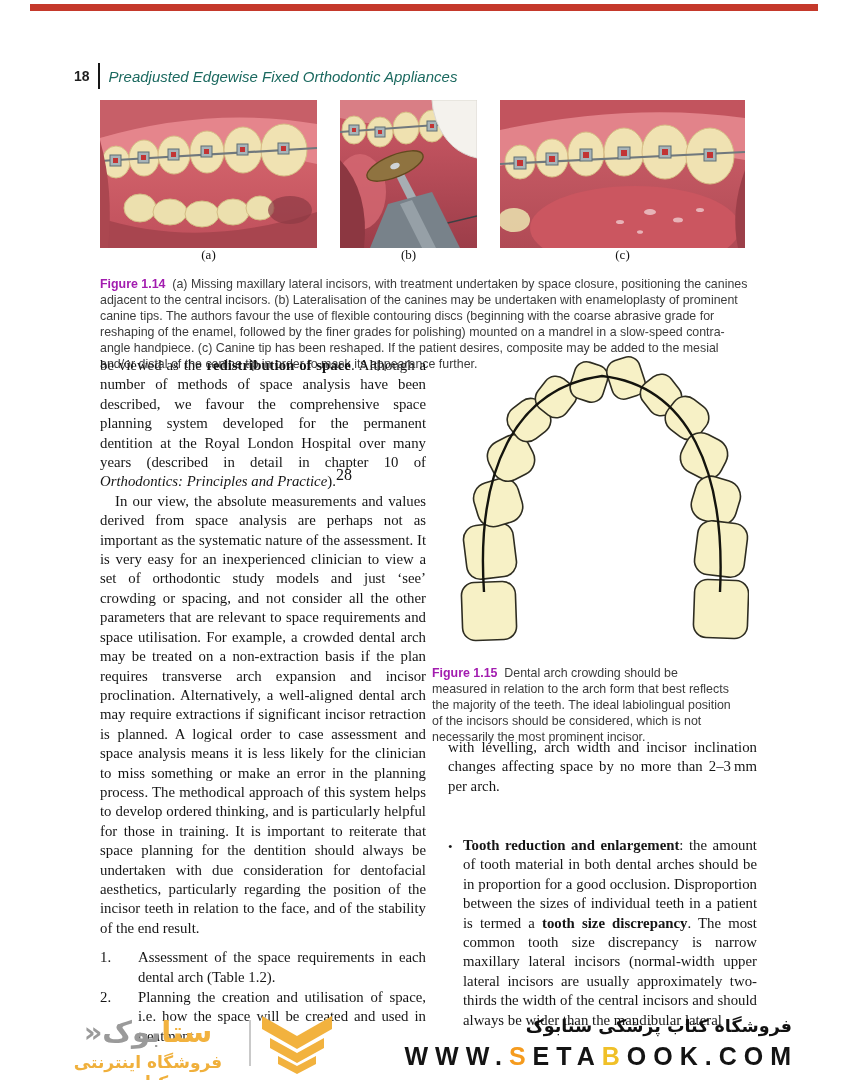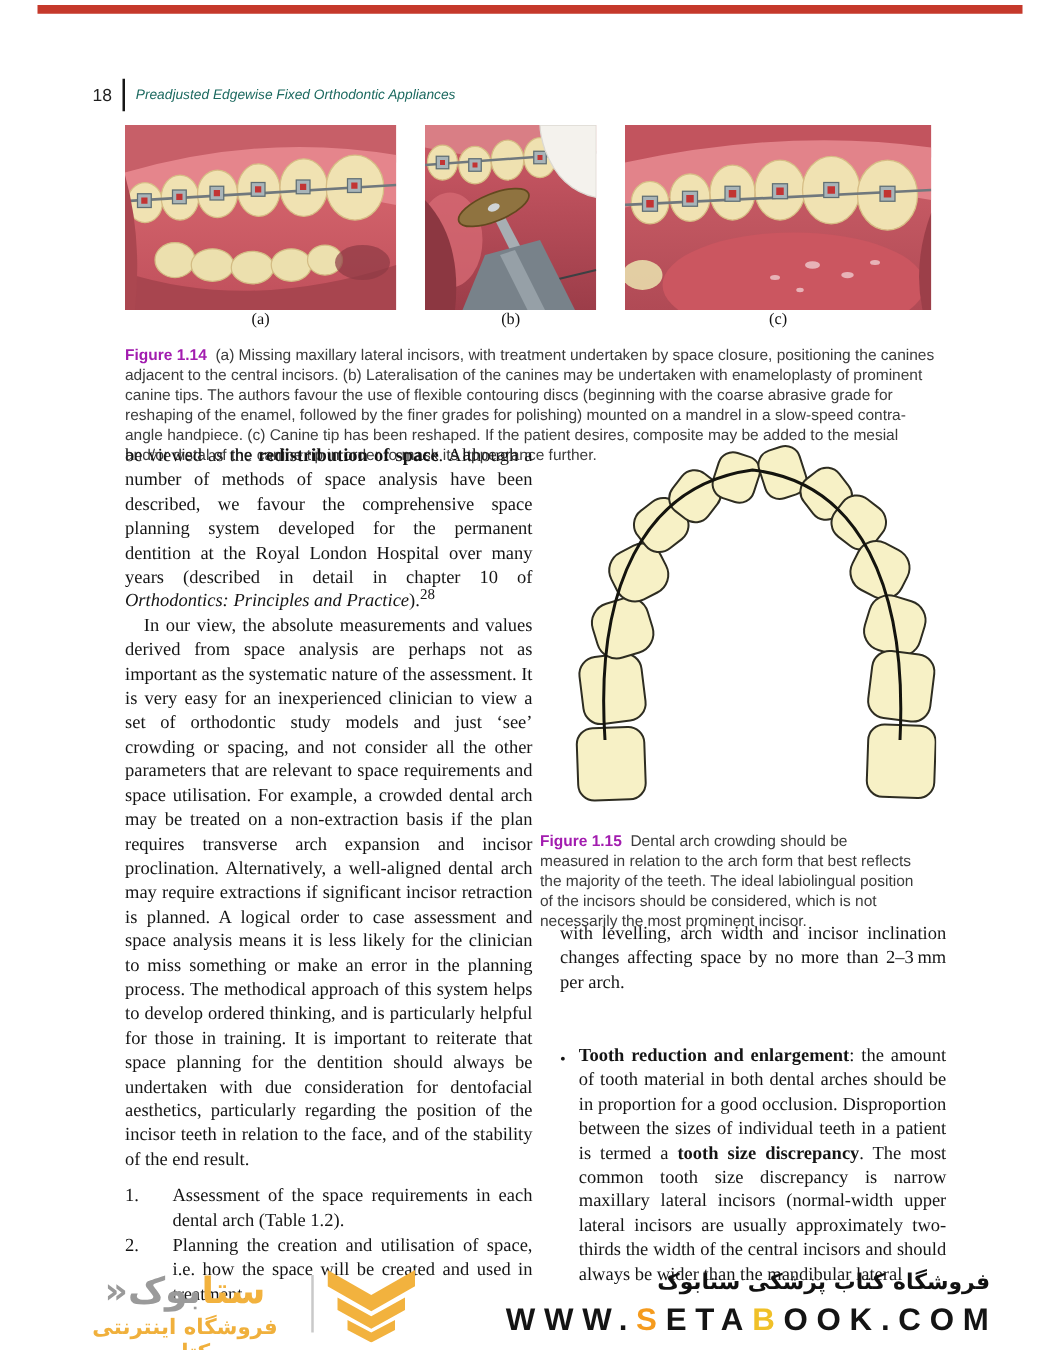--- a/index.html
+++ b/index.html
@@ -4,23 +4,23 @@
 <style>
   html,body{margin:0;padding:0;background:#ffffff;}
   .page{position:relative;width:845px;height:1080px;background:#ffffff;overflow:hidden;
         font-family:"Liberation Serif",serif;color:#151515;}
 
   
   .topbar{position:absolute;left:30px;top:4px;width:788px;height:7px;background:#c5392b;}
 
   
   .runhead{position:absolute;left:74px;top:62px;height:28px;display:flex;align-items:center;}
-  .pagenum{font-family:"Liberation Sans",sans-serif;font-weight:normal;font-size:14px;color:#1f1f1f;}
+  .pagenum{font-family:"Liberation Sans",sans-serif;font-weight:bold;font-size:14px;color:#1f1f1f;}
   .runrule{width:2px;height:26px;background:#161616;margin:0 9px 0 8px;}
-  .runtitle{font-family:"Liberation Sans",sans-serif;font-style:italic;font-size:11px;color:#1b695f;text-align:right;}
+  .runtitle{font-family:"Liberation Sans",sans-serif;font-style:italic;font-size:15px;color:#1b695f;text-align:right;}
 
   
   .photo{position:absolute;top:100px;height:148px;}
   .photo svg{display:block;width:100%;height:100%;}
   #photo-a{left:100px;width:217px;}
   #photo-b{left:340px;width:137px;}
   #photo-c{left:500px;width:245px;}
   .plabel{position:absolute;top:247px;font-size:13px;color:#111;text-align:center;}
   #plabel-a{left:100px;width:217px;}
   #plabel-b{left:340px;width:137px;}
@@ -45,21 +45,21 @@
 
   .colR-block{position:absolute;left:448px;width:309px;}
   #archfig{position:absolute;left:448px;top:356px;width:301px;height:292px;}
   #archfig svg{display:block;width:100%;height:100%;}
   #colR-p{top:738px;}
   #colR-bullet{top:836px;}
   .bulletrow{display:flex;}
   .bulletmark{flex:none;width:15px;font-size:13px;padding-top:1px;}
   .bulletbody{flex:1;text-align:justify;}
 
-  sup{font-size:12px;line-height:0;}
+  sup{font-size:16px;line-height:0;}
 
   
   .logo-word{position:absolute;left:56px;top:1014px;width:184px;text-align:center;direction:rtl;
              font-family:"DejaVu Sans",sans-serif;font-weight:bold;font-size:29px;line-height:36px;}
   .brand-start{color:#f2b23e;}
   .brand-end{color:#9a9a9a;}
   .logo-tag{position:absolute;left:56px;top:1052px;width:184px;text-align:center;direction:rtl;
             color:#f0b03c;font-family:"DejaVu Sans",sans-serif;font-weight:bold;font-size:17px;}
   .logo-divider{position:absolute;left:249px;top:1020px;width:2px;height:46px;background:#c9c9c9;}
   .logo-chevron{position:absolute;left:262px;top:1016px;width:70px;height:58px;}

